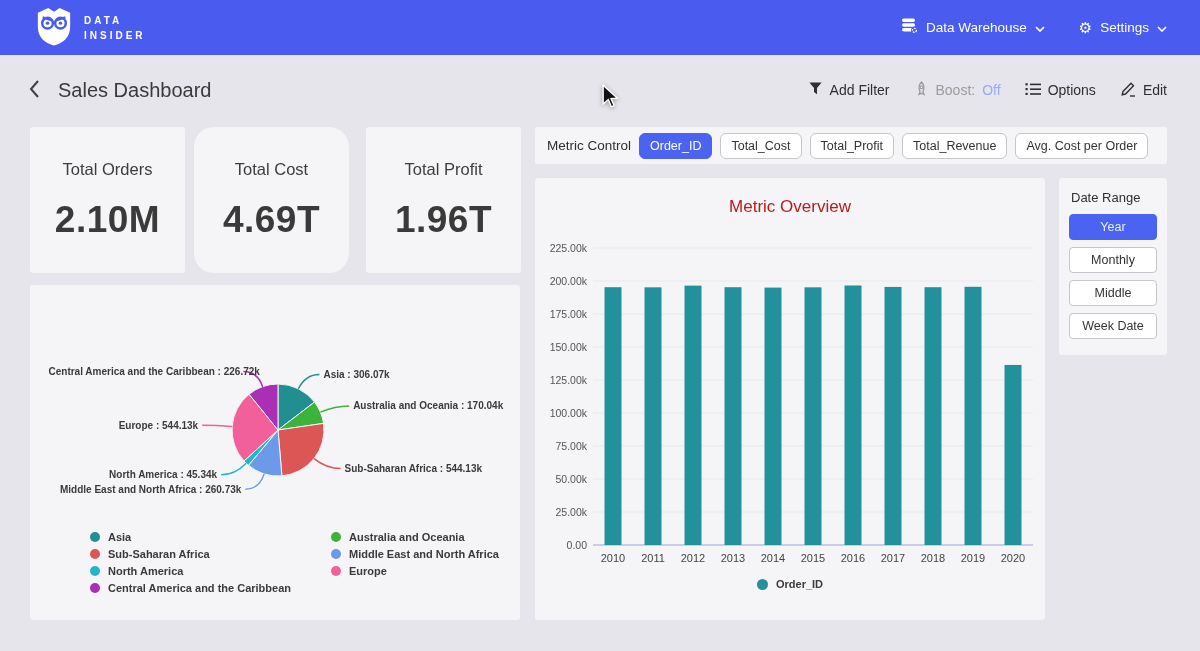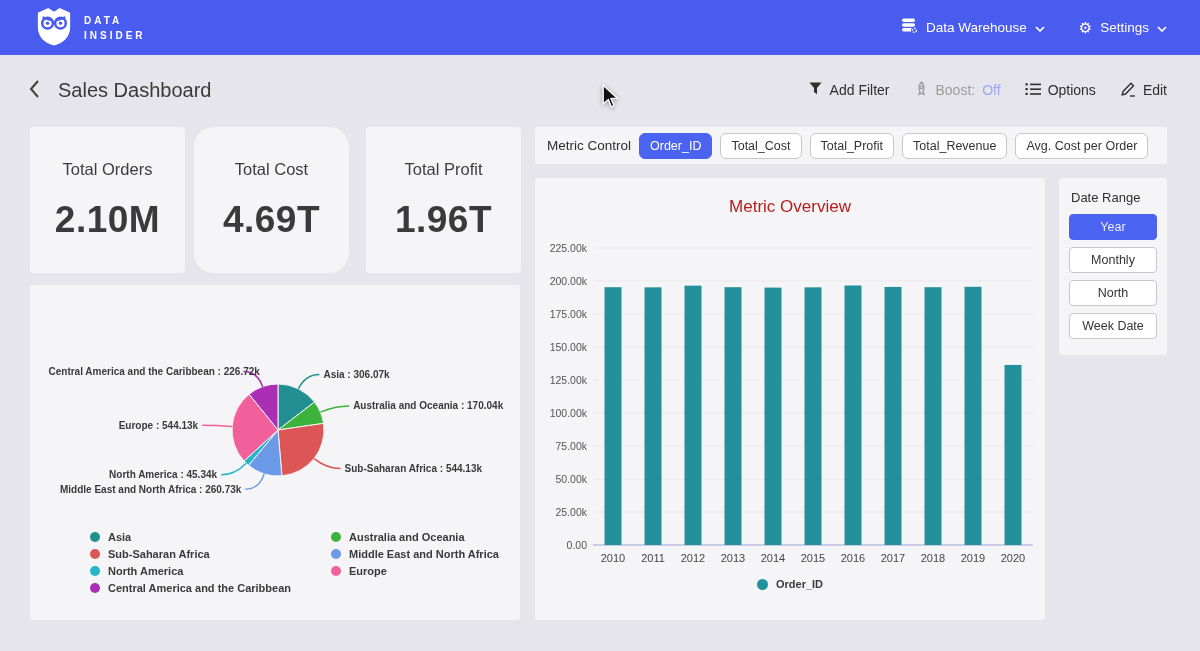--- a/index.html
+++ b/index.html
@@ -308,21 +308,21 @@
           <span class="legend-label">Order_ID</span>
         </div>
       </div>
   </section>
 
   <aside class="date-panel">
     <div class="date-panel-label">Date Range</div>
     <div id="date-buttons">
         <button class="date-btn selected">Year</button>
         <button class="date-btn">Monthly</button>
-        <button class="date-btn">North</button>
+        <button class="date-btn">Middle</button>
         <button class="date-btn">Week Date</button>
       </div>
   </aside>
 
   <svg class="cursor" id="cursor" width="20" height="24" viewBox="0 0 14 21" style="left: 600px; top: 84px;">
     <path d="M1,1 L1,17.5 L5.5,13.6 L8.2,20 L10.6,19 L7.9,12.7 L13.5,12.4 Z" fill="#111" stroke="#fff" stroke-width="1.2"></path>
   </svg>
 </div>
 
 </body></html>

